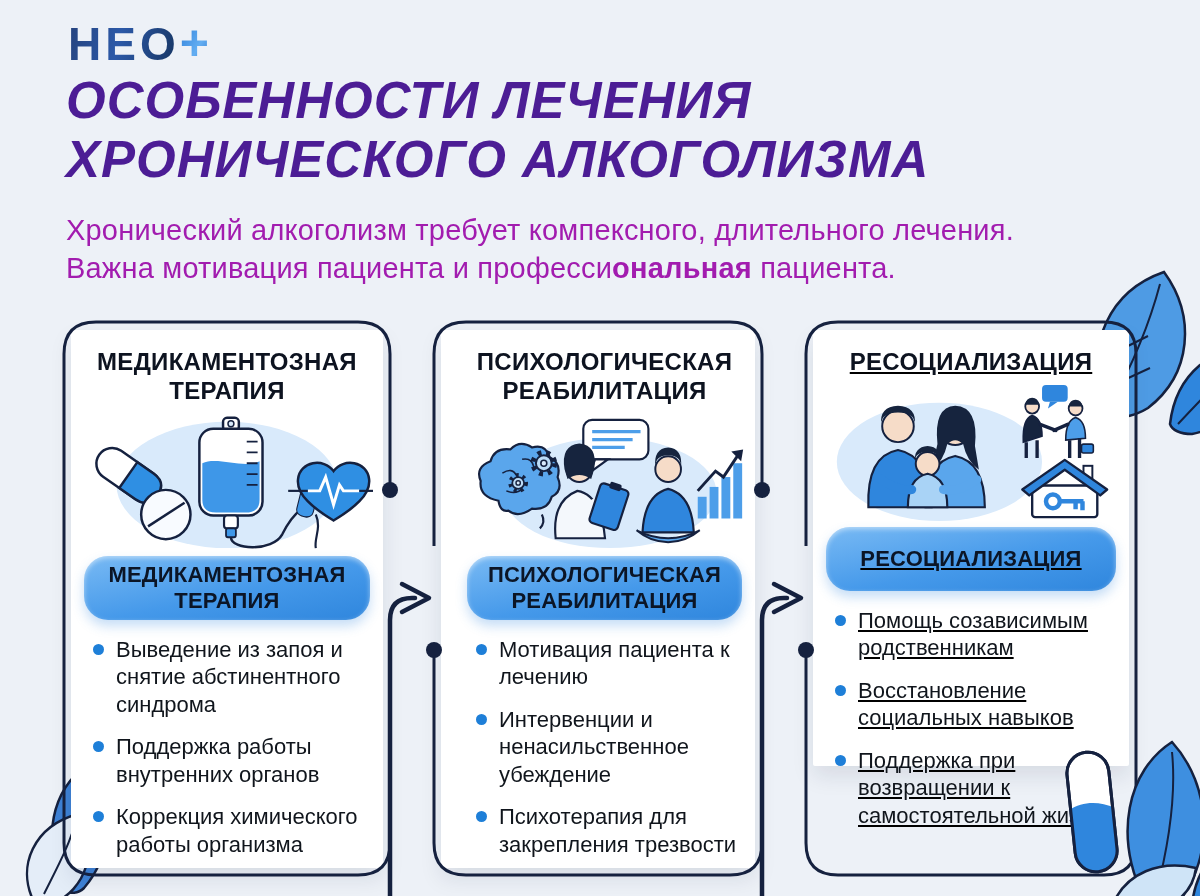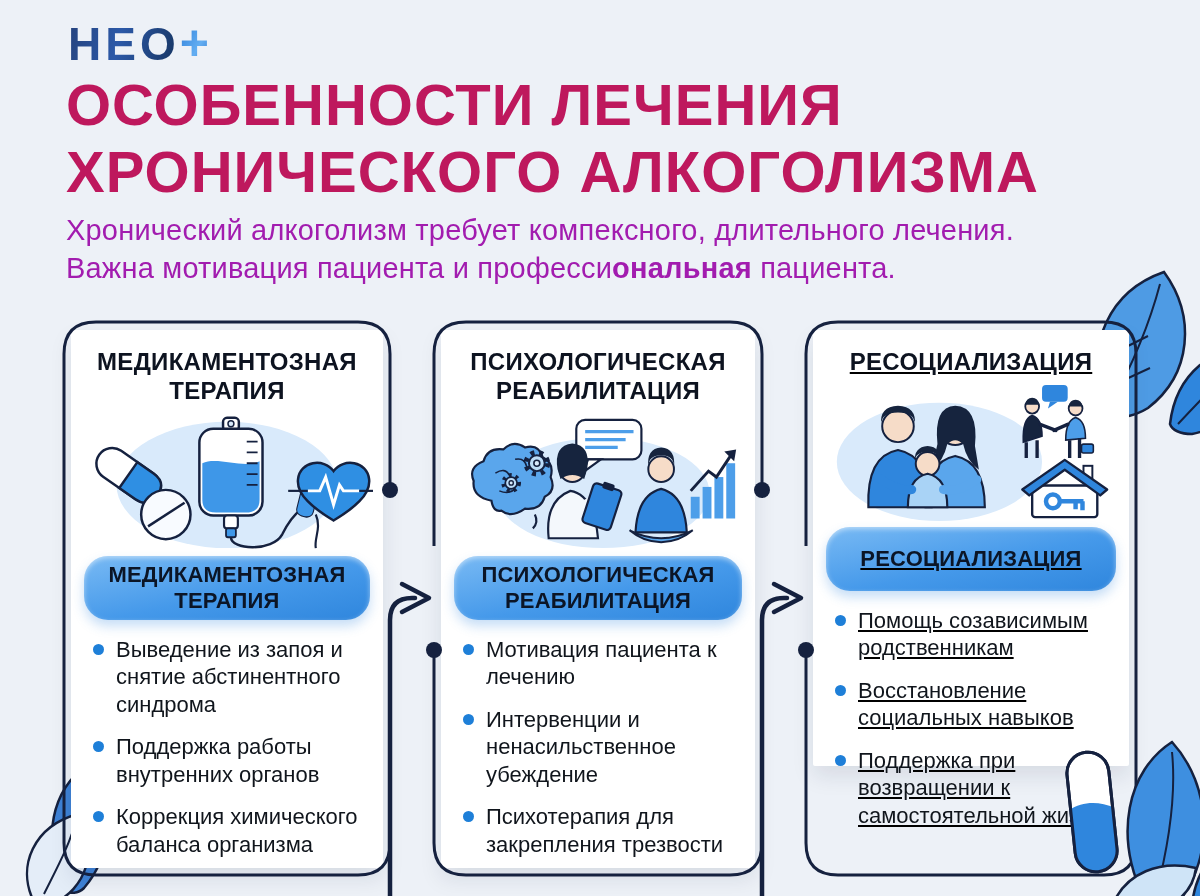--- a/index.html
+++ b/index.html
@@ -11,30 +11,30 @@
   #decor-front{z-index:3;}
 
   .logo{position:absolute;left:68px;top:14px;z-index:1;font-weight:bold;
         font-size:46px;letter-spacing:4px;}
   .logo .nm{background:linear-gradient(105deg,#25427c 0%,#2c59a8 45%,#16335e 100%);
         -webkit-background-clip:text;background-clip:text;color:transparent;}
   .logo .pl{background:linear-gradient(120deg,#2e7fd9 10%,#63aef2 60%,#2a6fc6 100%);
         -webkit-background-clip:text;background-clip:text;color:transparent;
         font-size:50px;letter-spacing:0;}
 
-  .title{position:absolute;left:66px;top:72px;z-index:1;color:#be185d;
-         font-weight:800;font-size:58px;line-height:1.15;letter-spacing:1px;}
+  .title{position:absolute;left:66px;top:72px;z-index:1;color:#4c1d95;
+         font-weight:800;font-size:51px;line-height:1.15;letter-spacing:1px;font-style:italic;}
   .subtitle{position:absolute;left:66px;top:212px;z-index:1;color:#a21caf;
          font-size:29px;line-height:1.3;letter-spacing:.2px;}
   .subtitle b{font-weight:bold;}
 
   .card{position:absolute;z-index:1;background:#ffffff;border-radius:2px;
         box-shadow:0 10px 22px rgba(21,33,63,.10);display:flex;flex-direction:column;}
   .card1{left:71px;top:330px;width:312px;height:538px;}
-  .card2{left:441px;top:330px;width:314px;height:538px;}
+  .card2{left:441px;top:330px;width:314px;height:538px;padding-left:13px;}
   .card3{left:813px;top:330px;width:316px;height:436px;text-decoration:underline;}
 
   .card h2{margin:18px 8px 0;text-align:center;font-size:24px;font-weight:bold;
            line-height:1.2;color:#0d1320;letter-spacing:.3px;}
   .illus{height:146px;margin-top:4px;display:flex;align-items:center;justify-content:center;}
   .illus svg{width:296px;height:142px;}
   .badge{margin:4px 13px 0;min-height:64px;display:flex;align-items:center;justify-content:center;
          text-align:center;border-radius:24px;padding:8px 10px;
          background:linear-gradient(168deg,#79baf4 0%,#4599ea 55%,#2f86dd 100%);
          box-shadow:0 6px 12px rgba(46,134,221,.28), inset 0 2px 5px rgba(255,255,255,.5);
@@ -110,21 +110,21 @@
           <path d="M212,80 H232" stroke="#15213f" stroke-width="2.2" fill="none"></path>
           <path d="M232,80 H244 L250,66 L258,94 L264,74 L268,80 L284,80" stroke="#ffffff" stroke-width="3" fill="none"></path>
           <path d="M284,80 H298" stroke="#15213f" stroke-width="2.2" fill="none"></path>
         </g>
       </svg>
     </div>
     <div class="badge">МЕДИКАМЕНТОЗНАЯ ТЕРАПИЯ</div>
     <ul>
       <li>Выведение из запоя и снятие абстинентного синдрома</li>
       <li>Поддержка работы внутренних органов</li>
-      <li>Коррекция химического баланса организма</li>
+      <li>Коррекция химического работы организма</li>
     </ul>
   </section>
 
   <section class="card card2">
     <h2>ПСИХОЛОГИЧЕСКАЯ РЕАБИЛИТАЦИЯ</h2>
     <div class="illus">
       <svg viewBox="0 0 300 140">
         <ellipse cx="155" cy="82" rx="108" ry="56" fill="#d9eafb"></ellipse>
         <g>
           <path d="M42,90 Q22,86 24,70 Q18,56 34,50 Q38,36 54,38 Q64,28 76,36 Q90,32 94,46 Q106,52 102,66 Q108,80 96,86 Q92,100 76,98 Q62,108 52,100 Q44,102 42,90 Z" fill="#5aa6ec" stroke="#15213f" stroke-width="2.2"></path>

